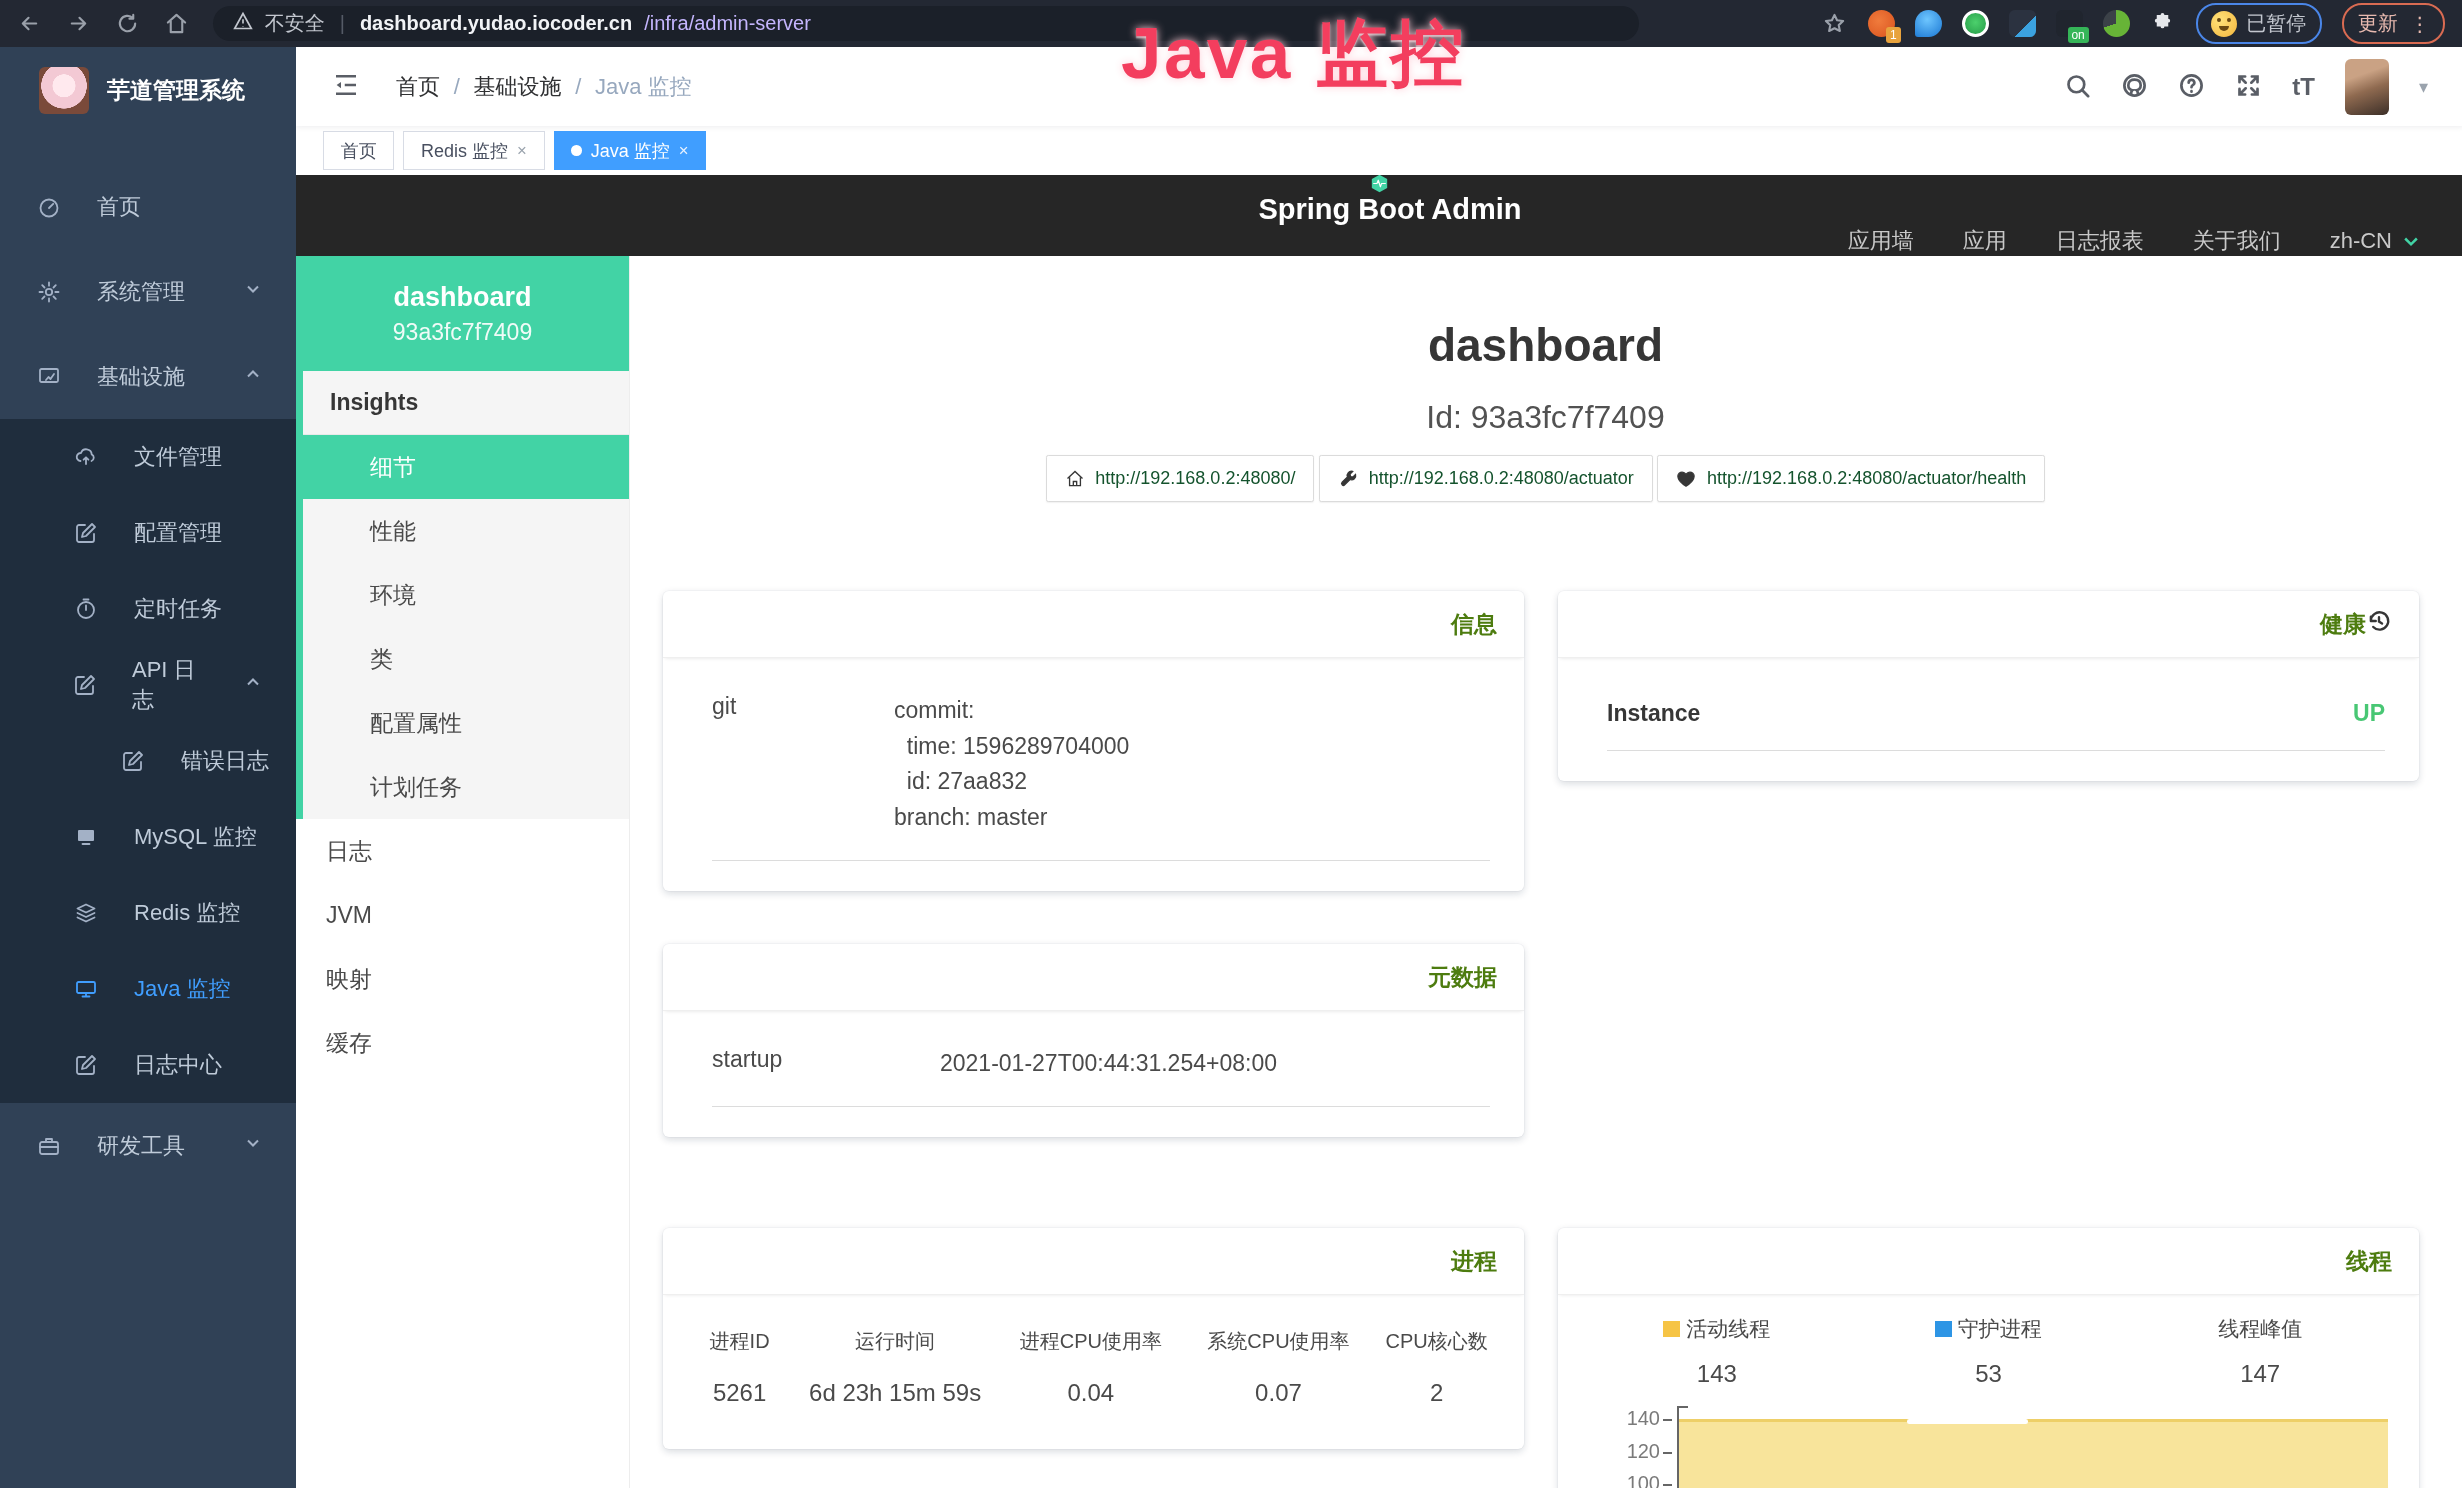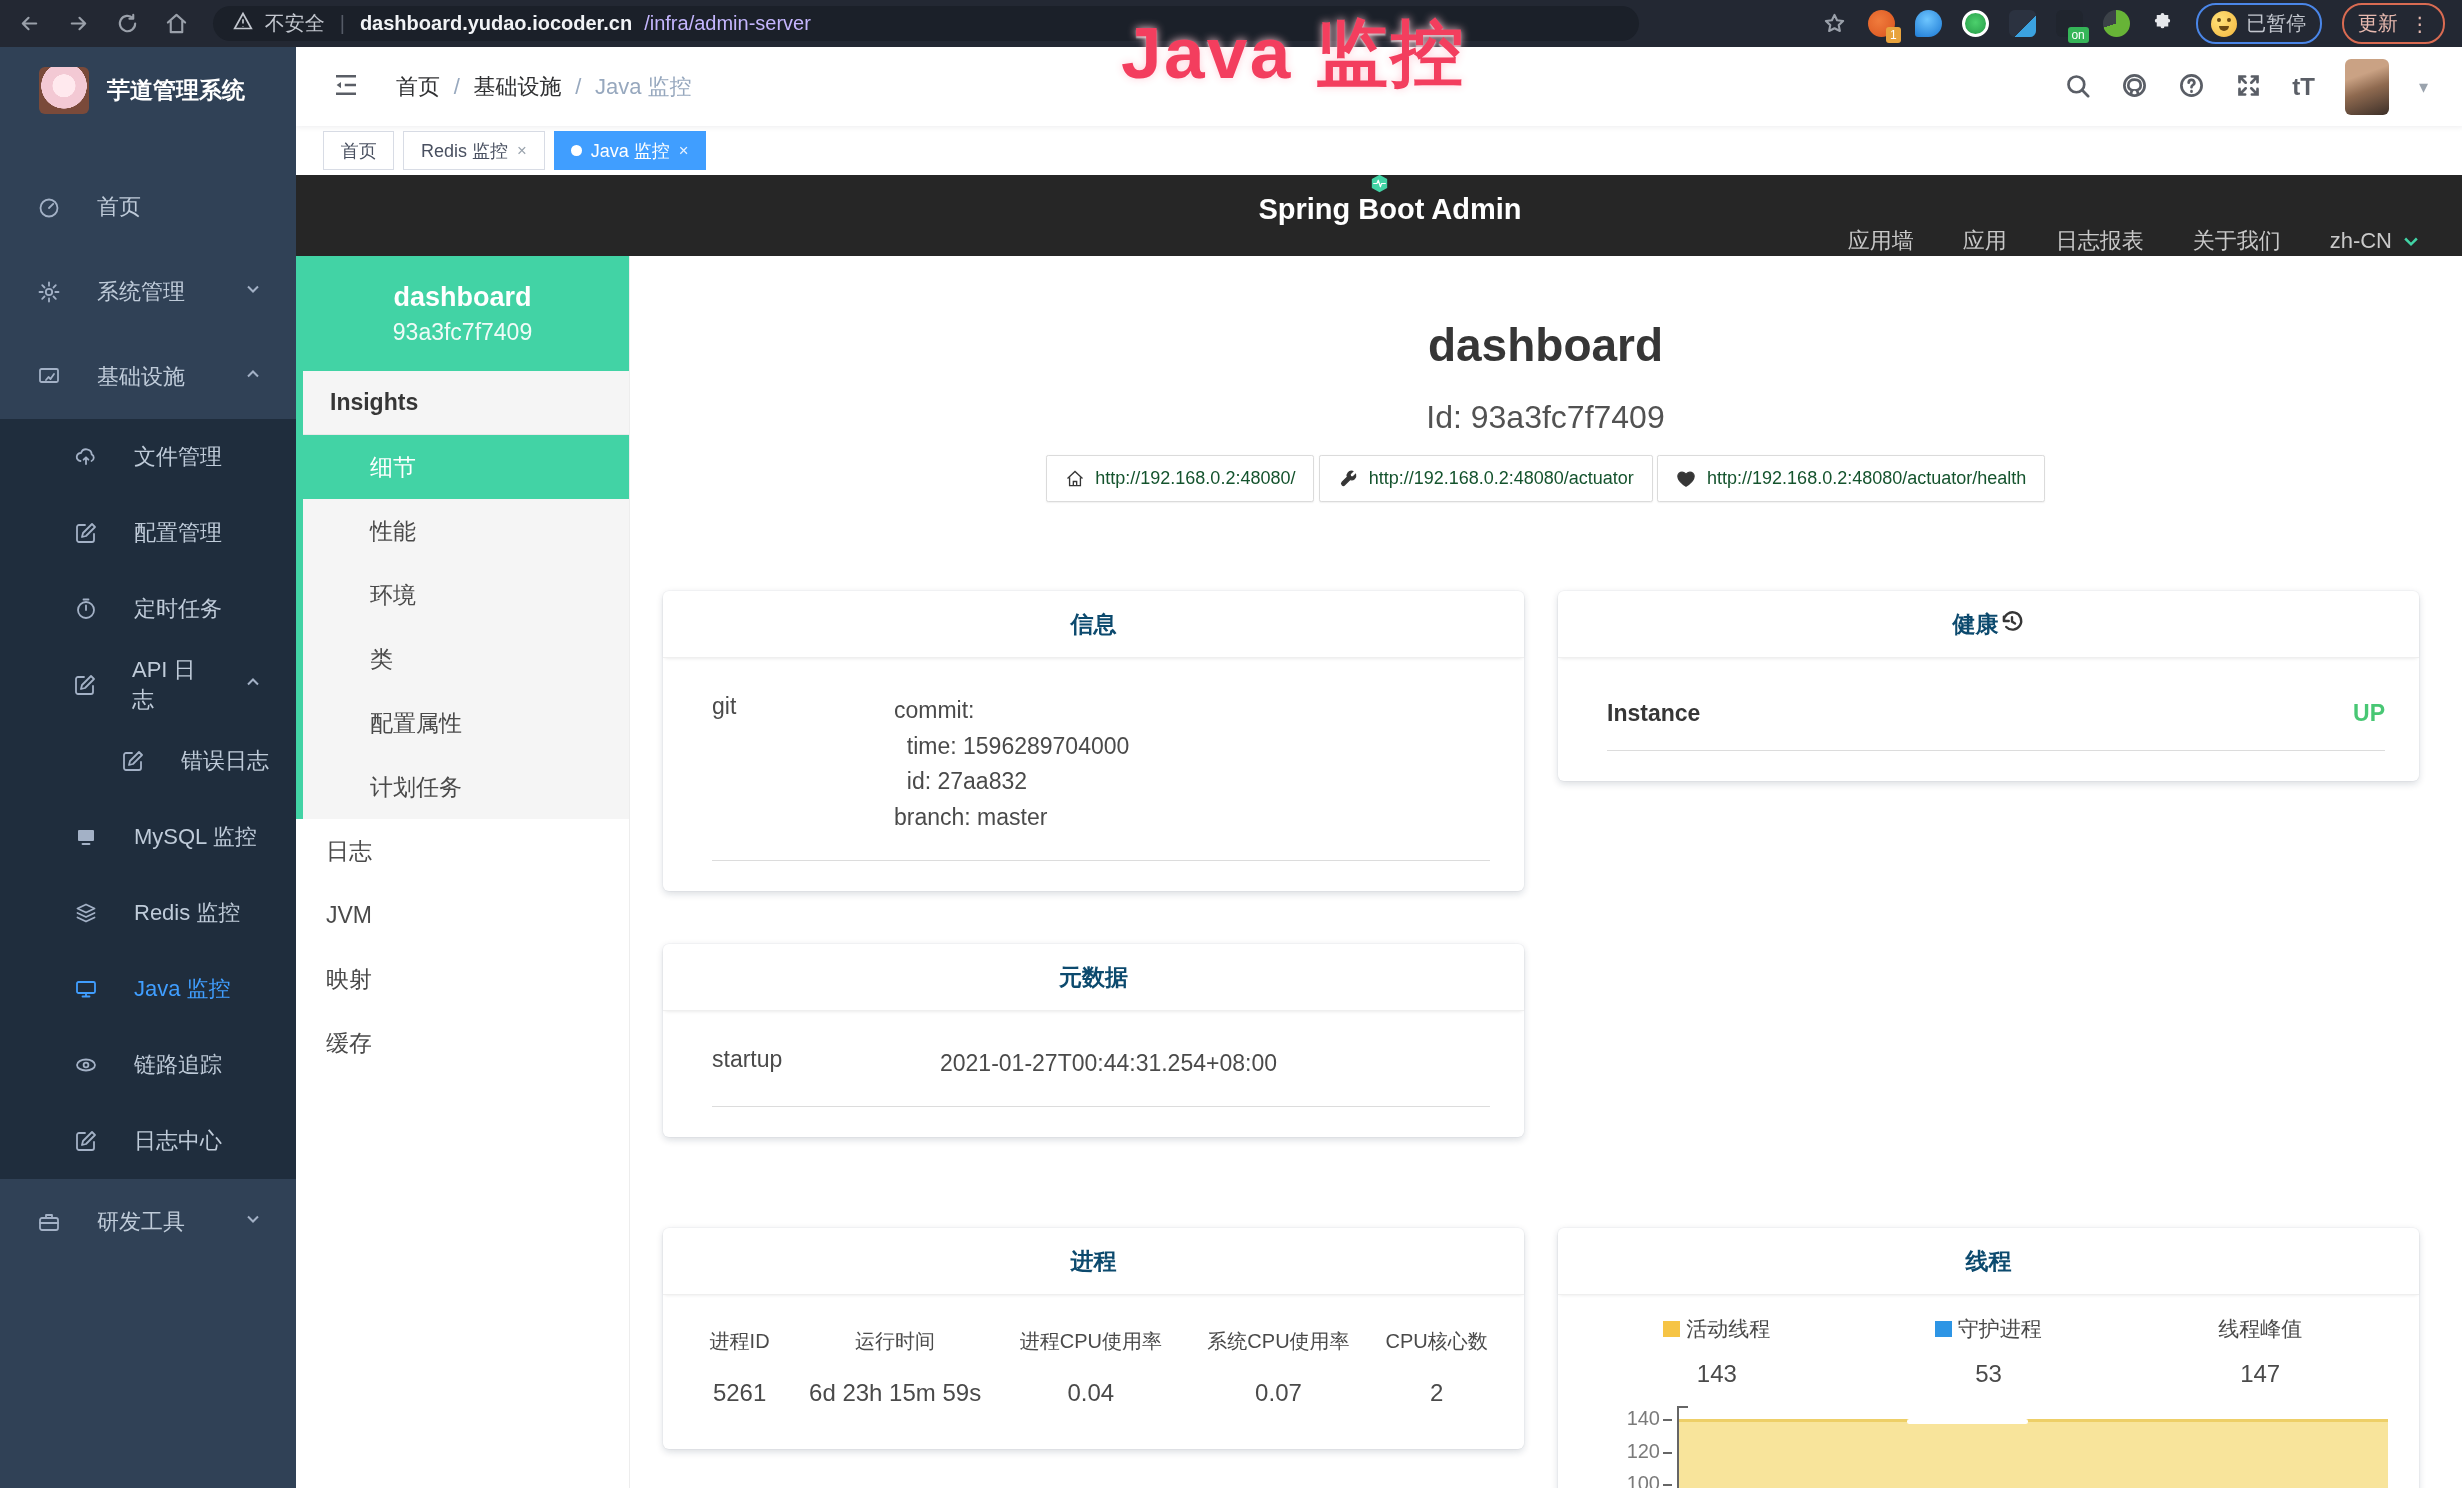--- a/index.html
+++ b/index.html
@@ -103,22 +103,22 @@
   
   .content { position:absolute; left:629px; top:256px; width:1833px; height:1232px; background:#fff; }
   .ptitle { position:absolute; top:62px; width:100%; text-align:center; font-size:46px; font-weight:700; color:#363636; }
   .psub { position:absolute; top:143px; width:100%; text-align:center; font-size:32px; color:#525252; }
   .links { position:absolute; top:199px; width:100%; display:flex; justify-content:center; gap:4.6px; }
   .link { display:flex; align-items:center; gap:10.6px; border:0.8px solid #dbdbdb; border-radius:2.3px; background:#fff;
           padding:12px 18px; font-size:18px; color:#14532d; cursor:pointer; box-shadow:0 0.8px 1.5px rgba(10,10,10,.06); }
   .link svg { width:20px; height:20px; fill:#363636; stroke:#363636; stroke-width:1.6; }
 
   .card { position:absolute; background:#fff; border-radius:6px; box-shadow:0 2.3px 7.6px rgba(15,35,60,.15), 0 0 0 0.8px rgba(15,35,60,.03); }
-  .chead { display:flex; align-items:center; justify-content:center; height:67px; padding:0 27px;
-           font-size:23px; font-weight:700; color:#0c4a6e; border-bottom:1.5px solid #efefef;
+  .chead { display:flex; align-items:center; justify-content:flex-end; height:67px; padding:0 27px;
+           font-size:23px; font-weight:700; color:#4d7c0f; border-bottom:1.5px solid #efefef;
            box-shadow:0 2.3px 3.8px -2.3px rgba(0,0,0,.12); }
   .chead .hicn svg { width:26px; height:26px; stroke:#363636; fill:none; stroke-width:2.2; stroke-linecap:round; }
   .cbody { padding:35px 34px 30px 49px; font-size:23px; color:#4a4a4a; }
   .kv { display:flex; padding-bottom:24px; border-bottom:1.5px solid #dcdcdc; }
   .kv .k { width:182px; flex:0 0 auto; }
   .kv .v { line-height:1.55; }
   .pre { white-space:pre; }
   .hrow { display:flex; justify-content:space-between; align-items:center; padding-bottom:23px; border-bottom:1.5px solid #dcdcdc; }
   .hrow .k { font-weight:600; color:#363636; }
   .up { color:#48c774; font-weight:700; }
@@ -317,29 +317,20 @@
           <span>Redis 监控</span>
         </div>
         <div class="mi active">
           <span class="micn">
               <svg viewBox="0 0 24 24">
                 <rect x="3" y="5" width="18" height="11" rx="1.5"></rect>
                 <path d="M8.5 19.5h7M12 16v3.5"></path>
               </svg>
             </span>
           <span>Java 监控</span>
-        </div>
-        <div class="mi">
-          <span class="micn">
-              <svg viewBox="0 0 24 24">
-                <ellipse cx="12" cy="12" rx="9" ry="5.5"></ellipse>
-                <circle cx="12" cy="12" r="2.4"></circle>
-              </svg>
-            </span>
-          <span>链路追踪</span>
         </div>
         <div class="mi">
           <span class="micn">
               <svg viewBox="0 0 24 24">
                 <path d="M20 13v6a2 2 0 0 1-2 2H5a2 2 0 0 1-2-2V6a2 2 0 0 1 2-2h6"></path>
                 <path d="M18 3l3 3-9 9-4 1 1-4 9-9z"></path>
               </svg>
             </span>
           <span>日志中心</span>
         </div>

